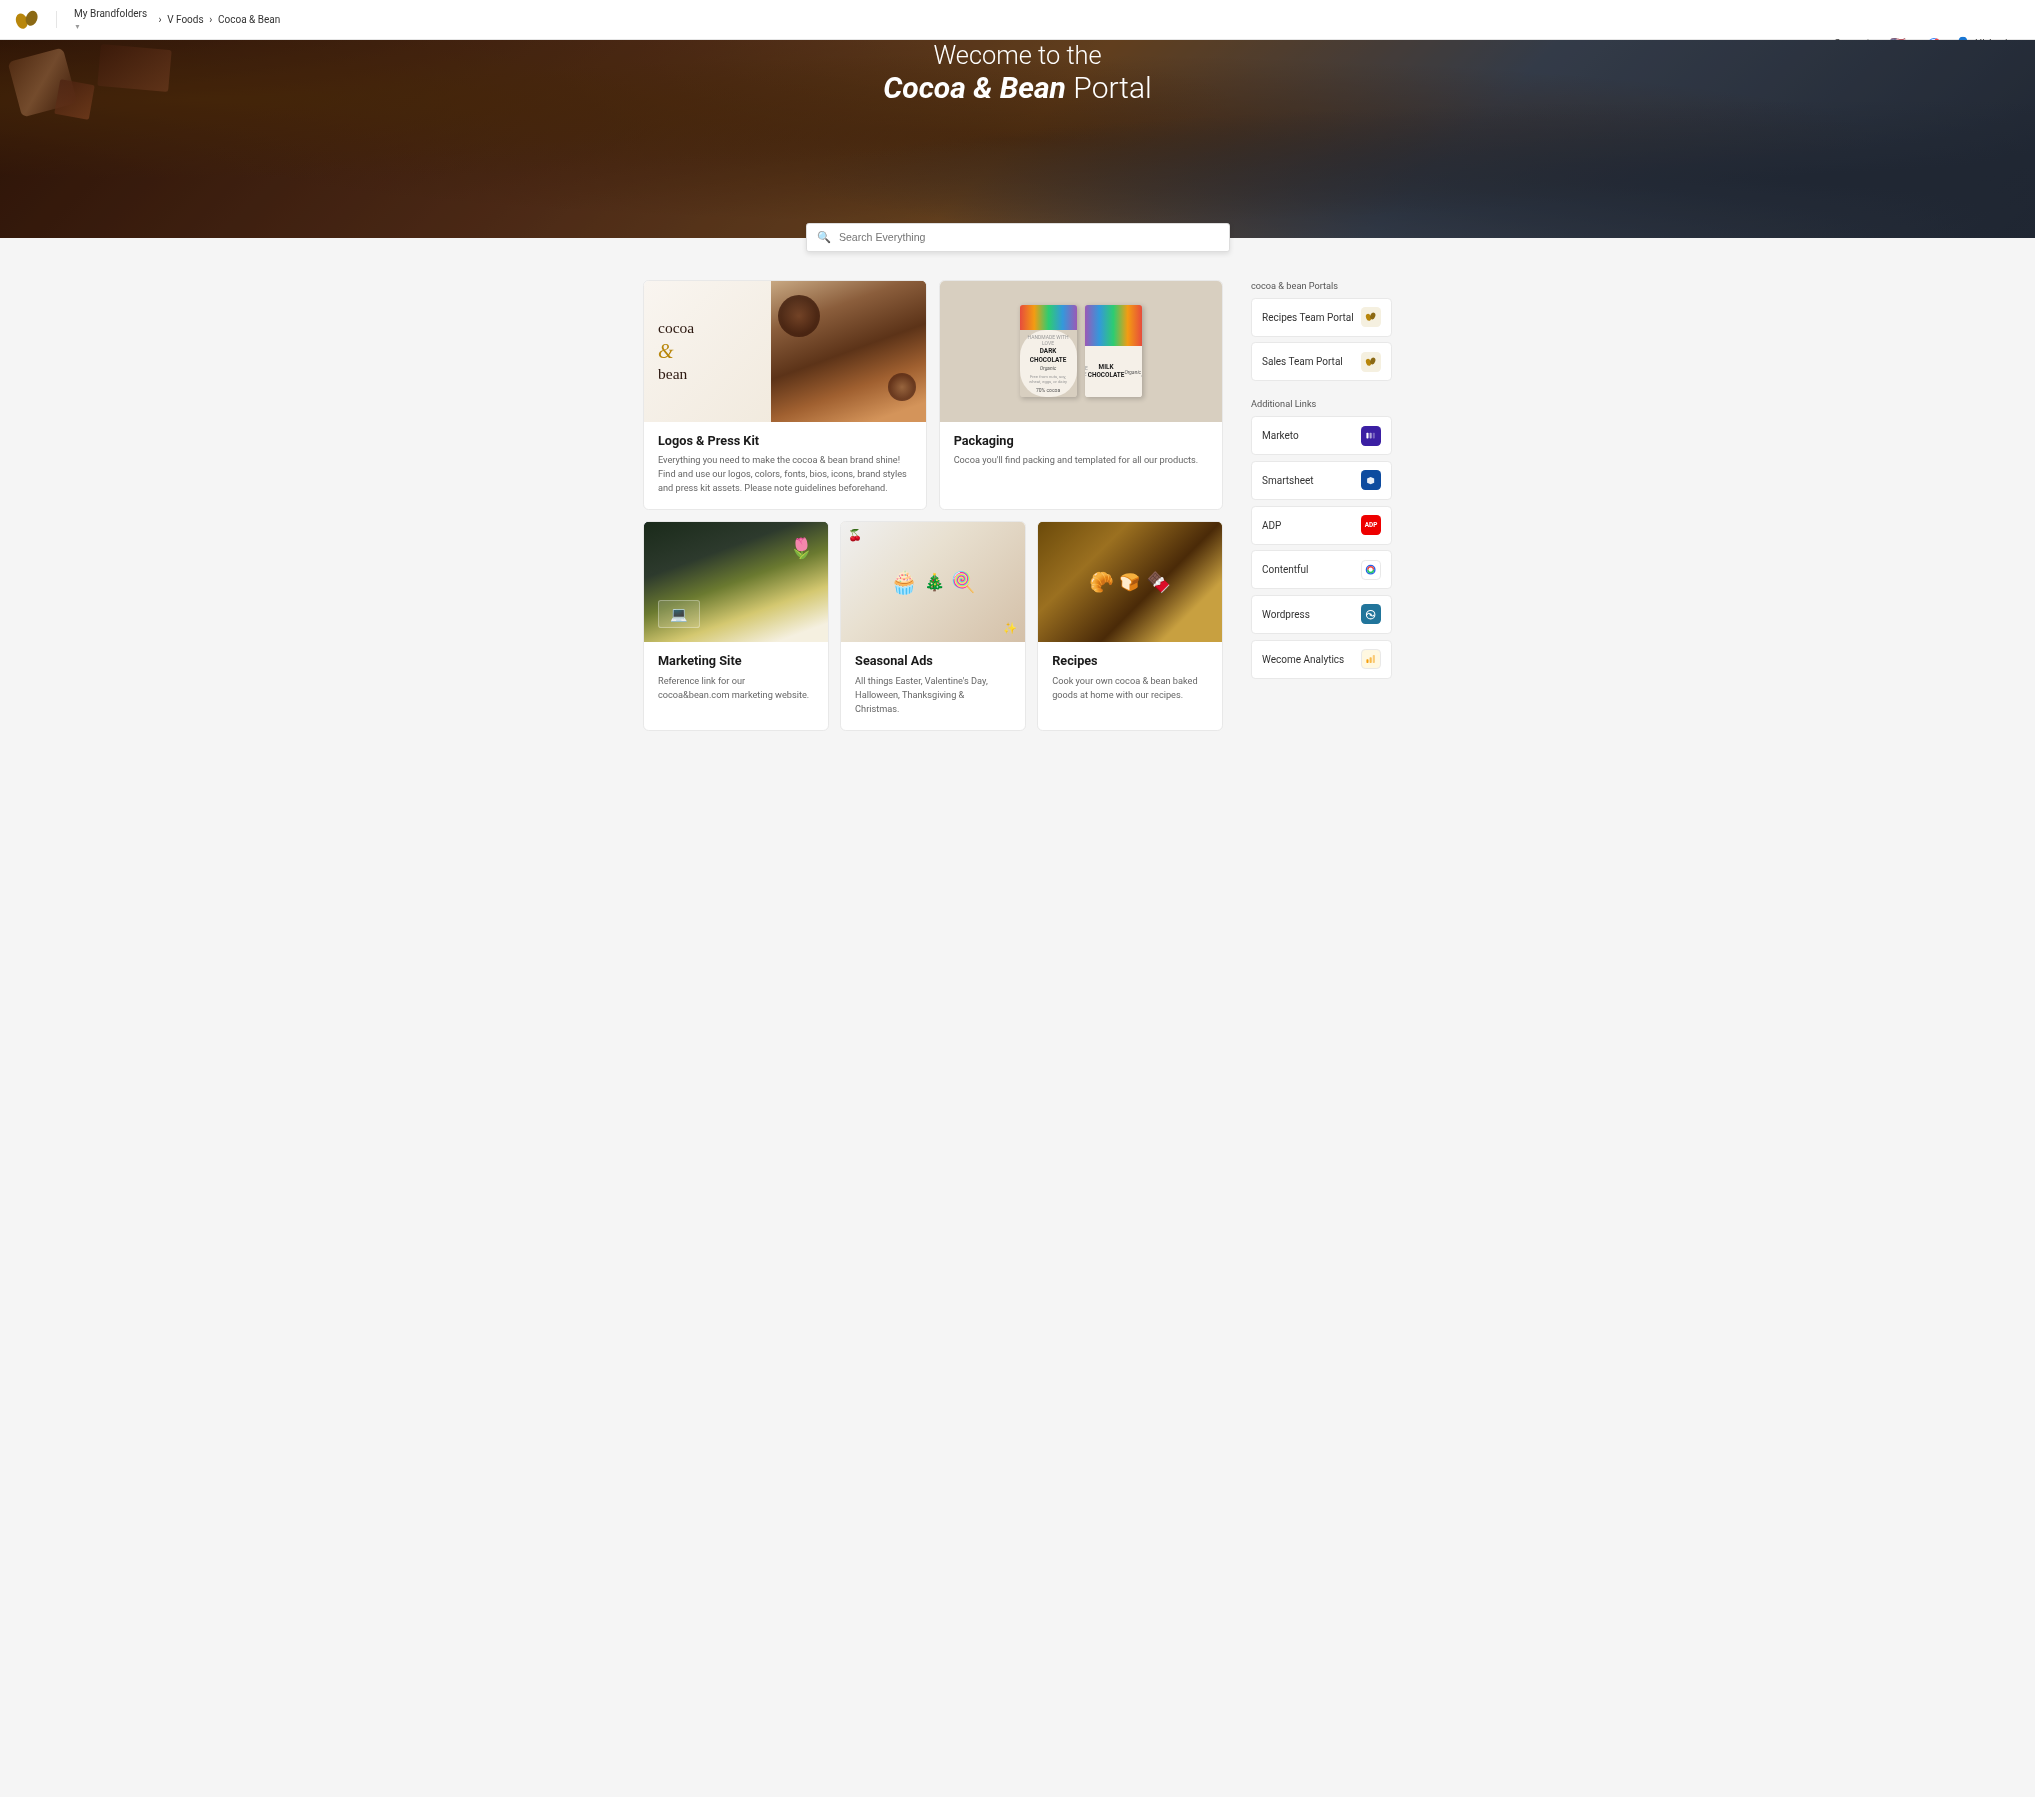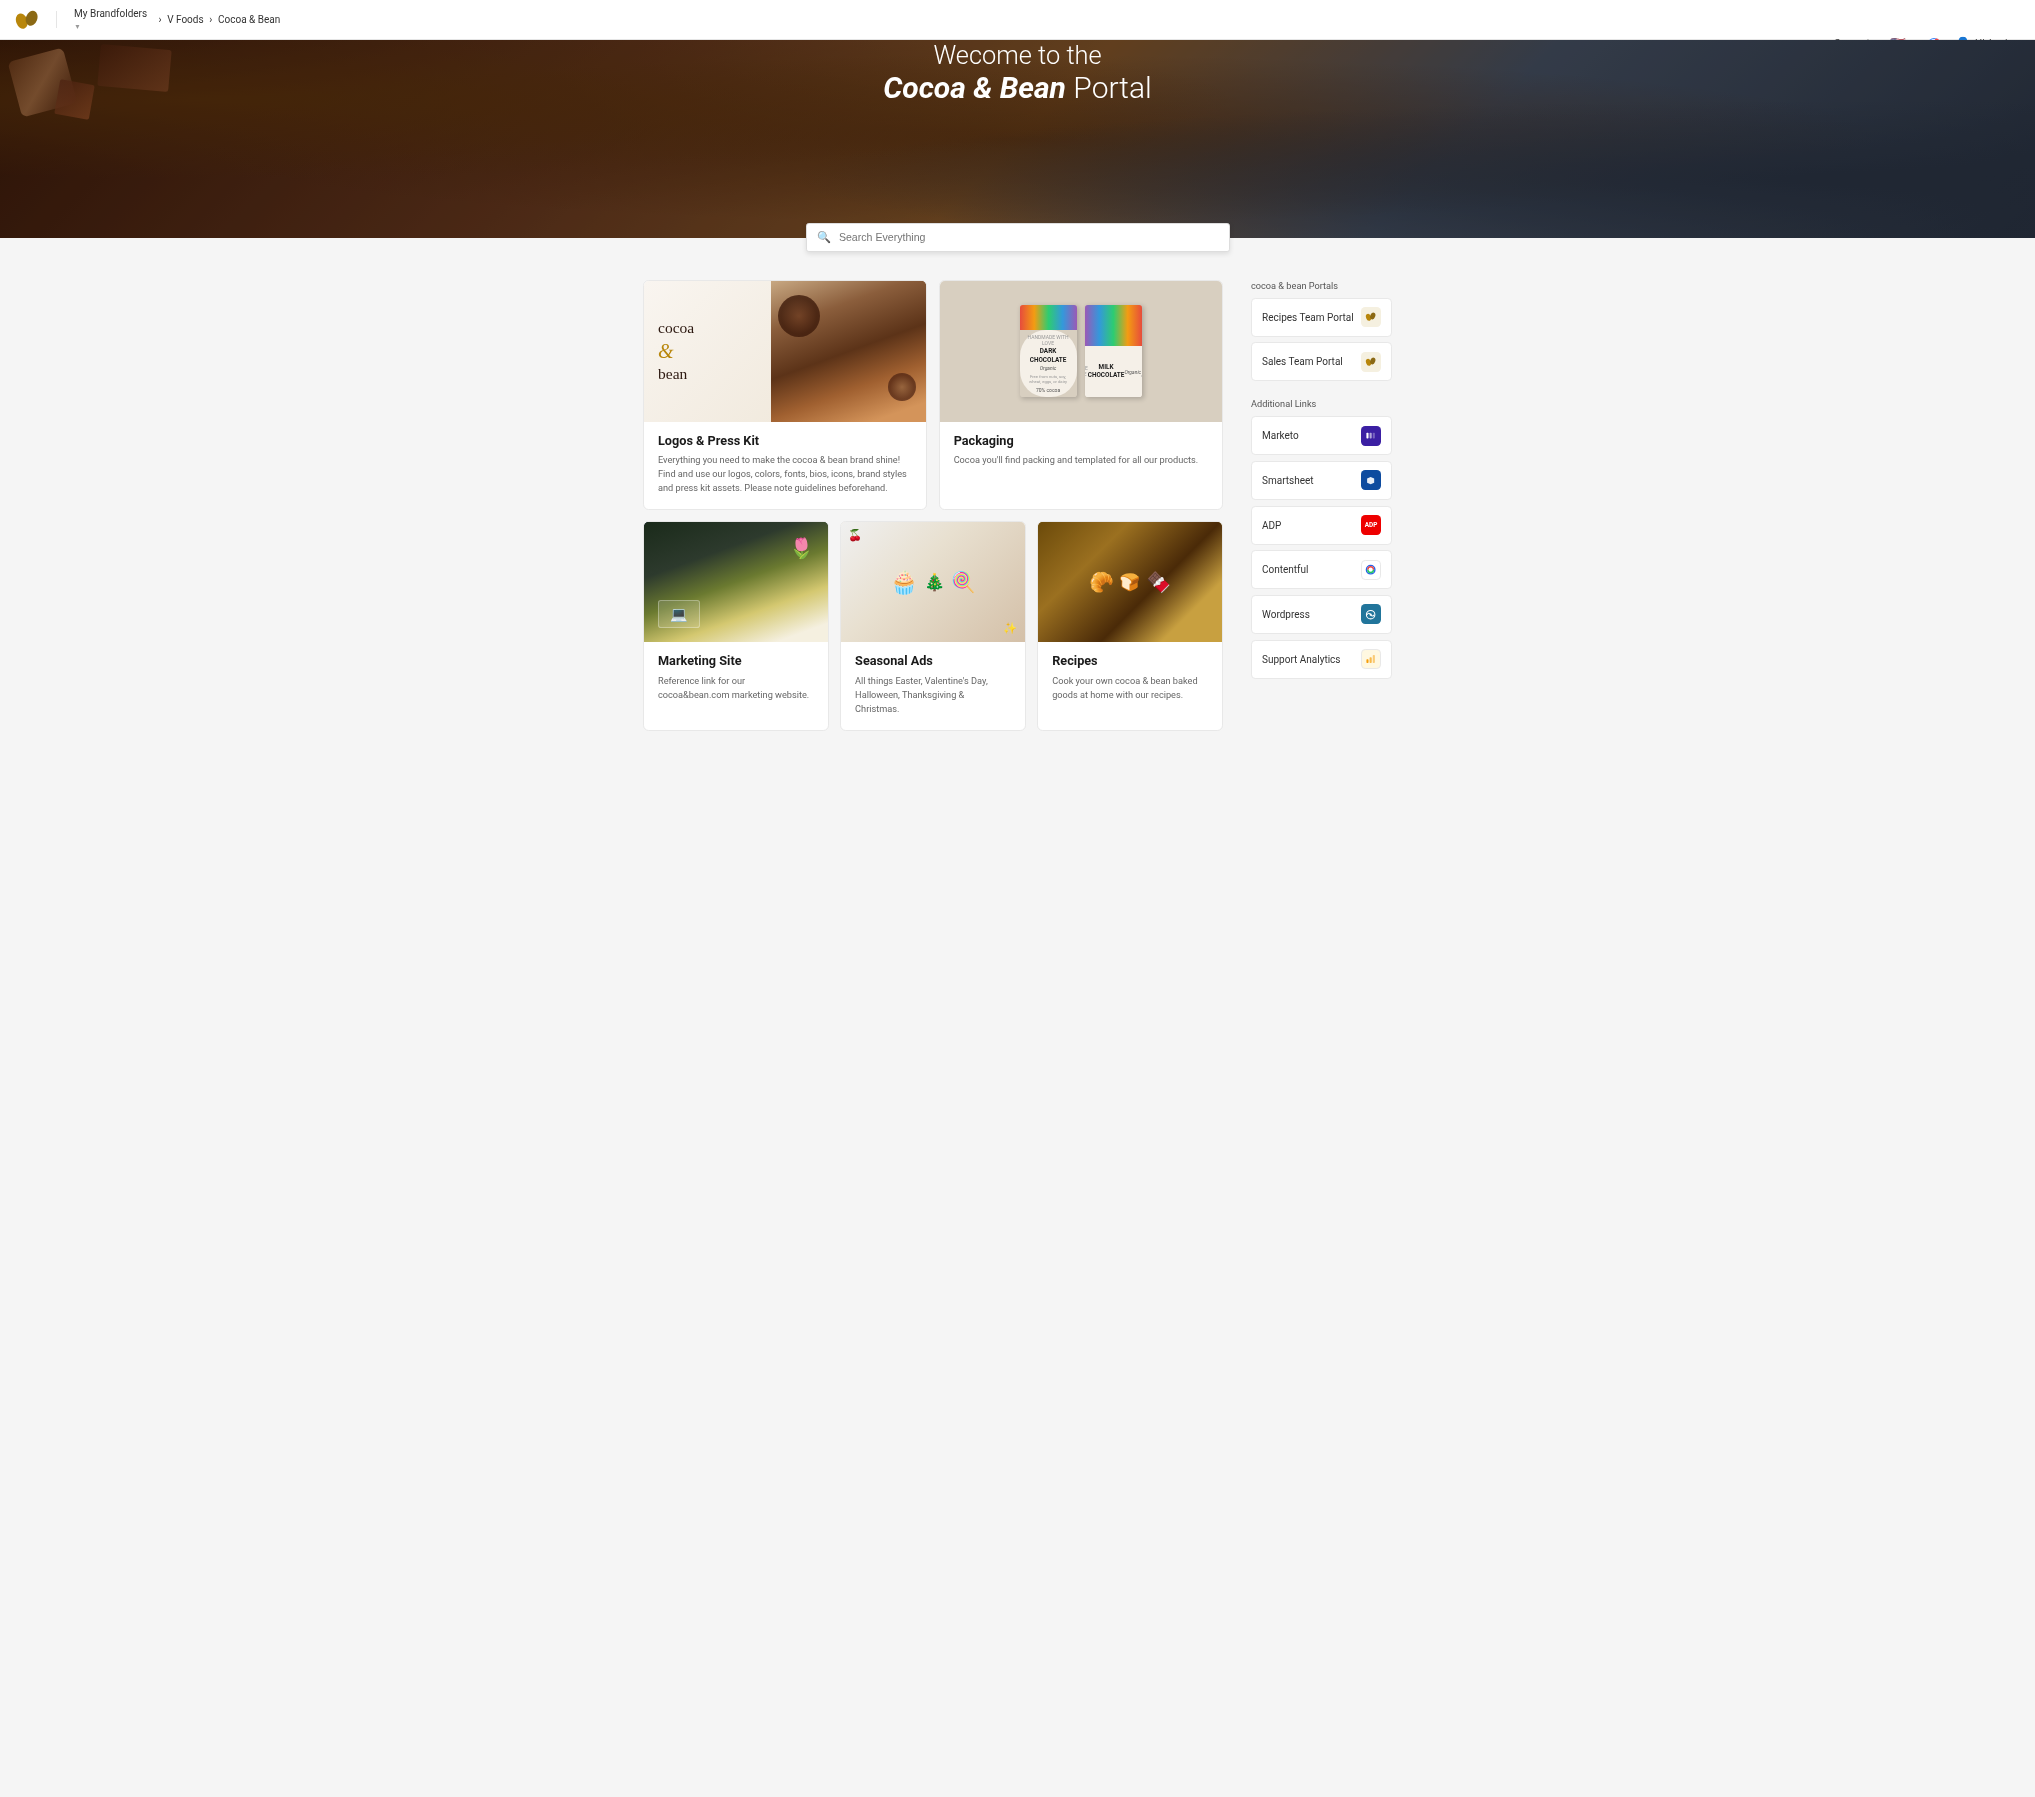--- a/index.html
+++ b/index.html
@@ -492,21 +492,21 @@
       <div class="sidebar-link-icon icon-wordpress">
         <svg width="11.3" height="11.3" viewBox="0 0 16 16">
           <circle cx="8" cy="8" r="6" fill="none" stroke="white" stroke-width="1.5"></circle>
           <path d="M3 8 Q5 4 8 8 Q11 12 13 8" fill="none" stroke="white" stroke-width="1.5"></path>
           <circle cx="8" cy="8" r="1.5" fill="white"></circle>
         </svg>
       </div>
     </a>
 
     <a class="sidebar-link">
-      <span>Support Analytics</span>
+      <span>Wecome Analytics</span>
       <div class="sidebar-link-icon icon-analytics" style="background:#fff8e1;border:0.7px solid #e8e8e8;">
         <svg width="11.3" height="11.3" viewBox="0 0 16 16">
           <rect x="2" y="9" width="3" height="5" fill="#f59e0b" rx="1"></rect>
           <rect x="6.5" y="6" width="3" height="8" fill="#f59e0b" rx="1" opacity="0.7"></rect>
           <rect x="11" y="3" width="3" height="11" fill="#f59e0b" rx="1" opacity="0.5"></rect>
         </svg>
       </div>
     </a>
 
   </div>

